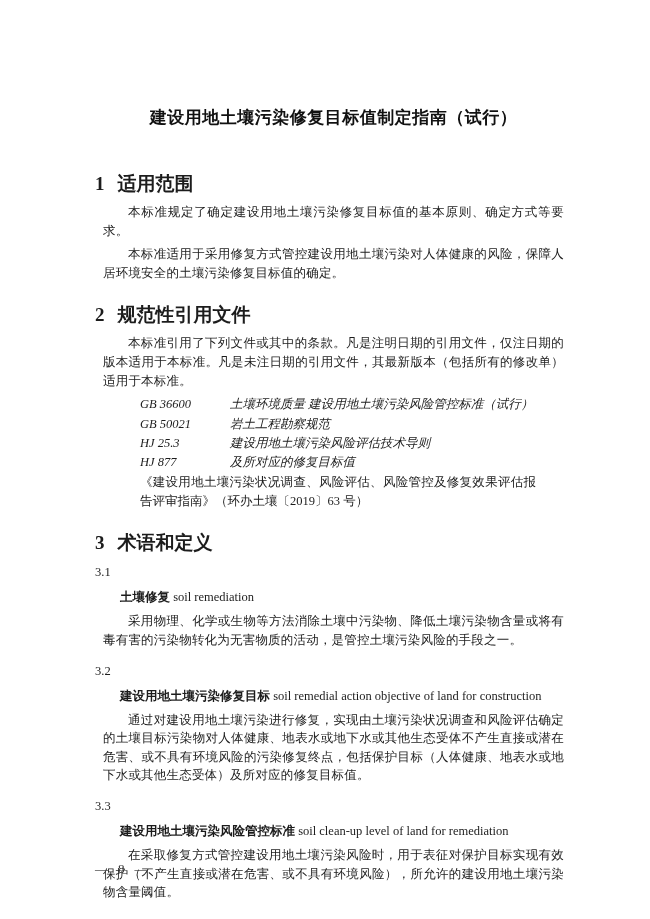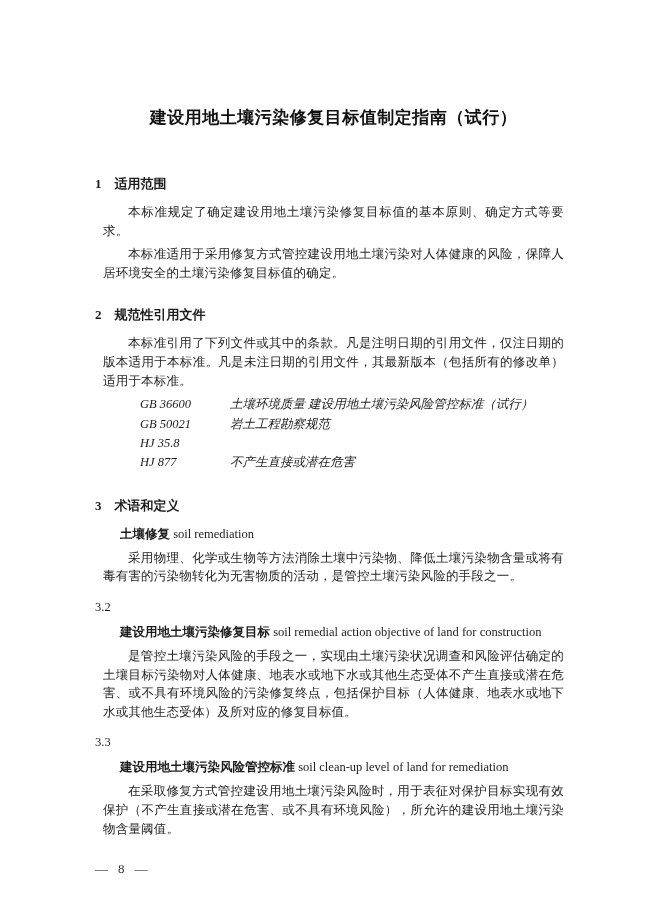--- a/index.html
+++ b/index.html
@@ -22,21 +22,21 @@
   .doc-title {
     margin: 0 0 46px 0;
     text-align: center;
     font-size: 17px;
     font-weight: bold;
     letter-spacing: 0.5px;
     color: #111;
   }
   .sec-head {
     font-weight: bold;
-    font-size: 13px;
+    font-size: 19px;
     margin: 24px 0 11px 0;
     line-height: 17px;
   }
   .sec-num {
     display: inline-block;
     margin-right: 13px;
   }
   .para {
     margin: 5px 8px;
     line-height: 18.6px;
@@ -113,48 +113,51 @@
 
     <div class="ref-row">
       <span class="ref-code">GB 36600</span>
       <span class="ref-title">土壤环境质量 建设用地土壤污染风险管控标准（试行）</span>
     </div>
     <div class="ref-row">
       <span class="ref-code">GB 50021</span>
       <span class="ref-title">岩土工程勘察规范</span>
     </div>
     <div class="ref-row">
-      <span class="ref-code">HJ 35.8</span>
+      <span class="ref-code">HJ 25.3</span>
+      <span class="ref-title">建设用地土壤污染风险评估技术导则</span>
     </div>
     <div class="ref-row">
       <span class="ref-code">HJ 877</span>
-      <span class="ref-title">不产生直接或潜在危害</span>
+      <span class="ref-title">及所对应的修复目标值</span>
     </div>
+    <div class="ref-free">《建设用地土壤污染状况调查、风险评估、风险管控及修复效果评估报告评审指南》（环办土壤〔2019〕63 号）</div>
   </section>
 
   <section>
     <div class="sec-head">
       <span class="sec-num">3</span><span>术语和定义</span>
     </div>
 
     <div>
+      <div class="term-num">3.1</div>
       <div class="term-line">
         <span class="term-cn">土壤修复</span>
         <span class="term-en">soil remediation</span>
       </div>
       <p class="para">采用物理、化学或生物等方法消除土壤中污染物、降低土壤污染物含量或将有毒有害的污染物转化为无害物质的活动，是管控土壤污染风险的手段之一。</p>
     </div>
 
     <div>
       <div class="term-num">3.2</div>
       <div class="term-line">
         <span class="term-cn">建设用地土壤污染修复目标</span>
         <span class="term-en">soil remedial action objective of land for construction</span>
       </div>
-      <p class="para">是管控土壤污染风险的手段之一，实现由土壤污染状况调查和风险评估确定的土壤目标污染物对人体健康、地表水或地下水或其他生态受体不产生直接或潜在危害、或不具有环境风险的污染修复终点，包括保护目标（人体健康、地表水或地下水或其他生态受体）及所对应的修复目标值。</p>
+      <p class="para">通过对建设用地土壤污染进行修复，实现由土壤污染状况调查和风险评估确定的土壤目标污染物对人体健康、地表水或地下水或其他生态受体不产生直接或潜在危害、或不具有环境风险的污染修复终点，包括保护目标（人体健康、地表水或地下水或其他生态受体）及所对应的修复目标值。</p>
     </div>
 
     <div>
       <div class="term-num">3.3</div>
       <div class="term-line">
         <span class="term-cn">建设用地土壤污染风险管控标准</span>
         <span class="term-en">soil clean-up level of land for remediation</span>
       </div>
       <p class="para">在采取修复方式管控建设用地土壤污染风险时，用于表征对保护目标实现有效保护（不产生直接或潜在危害、或不具有环境风险），所允许的建设用地土壤污染物含量阈值。</p>
     </div>

